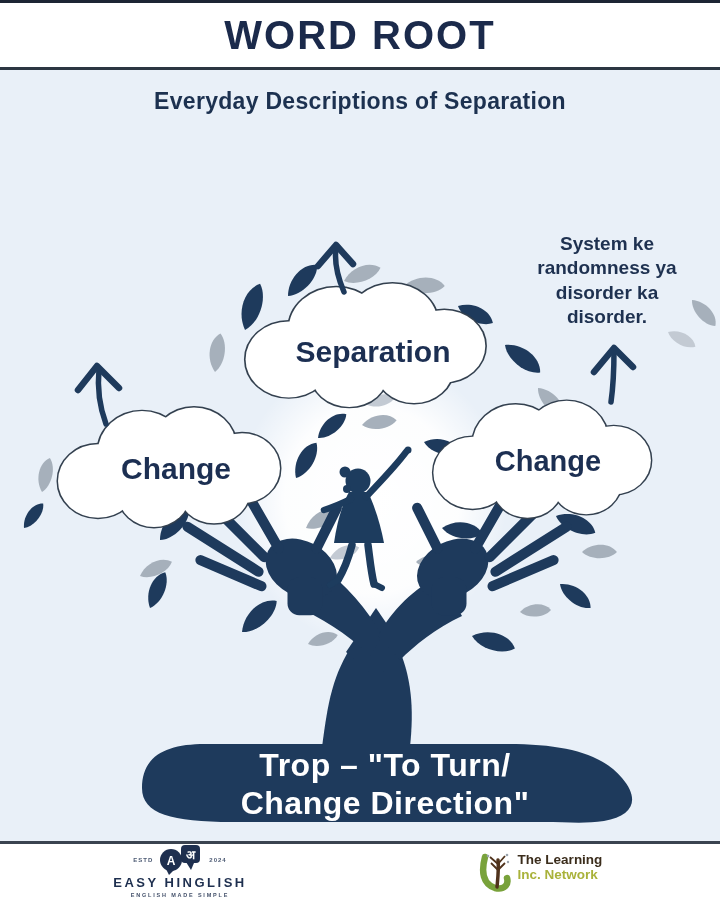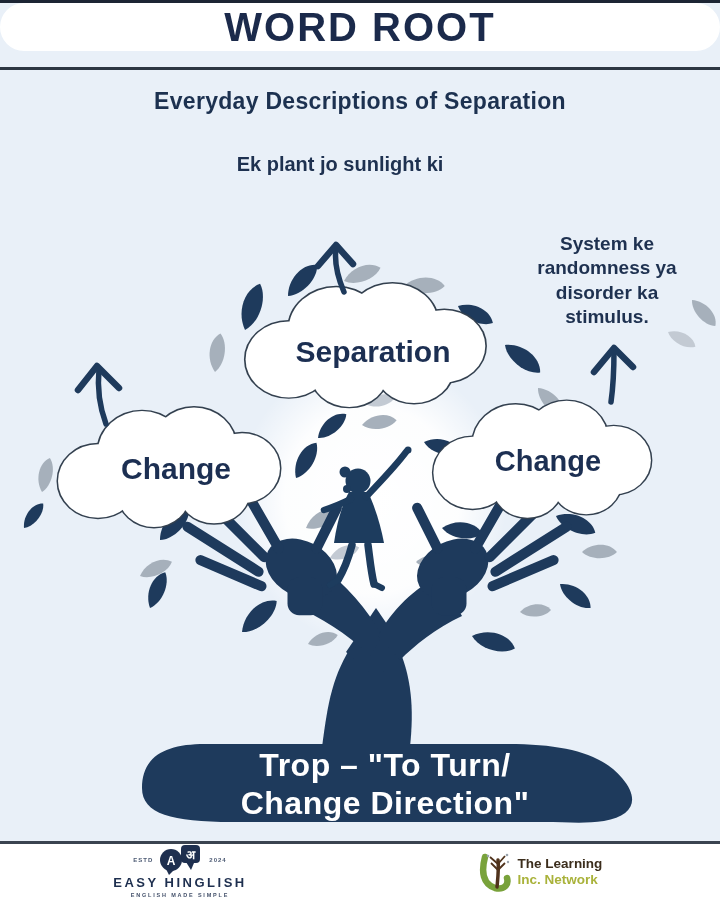--- a/index.html
+++ b/index.html
@@ -3,22 +3,22 @@
 <meta charset="utf-8">
 <style>
   html,body{margin:0;padding:0;background:#cfd8e2;}
   .page{
     position:relative;width:720px;height:899px;margin:0 auto;
     background:#e9f0f8;overflow:hidden;
     font-family:"Liberation Sans", sans-serif;color:#1b2b4c;
   }
   .top-line{position:absolute;top:0;left:0;right:0;height:3px;background:#1c2534;}
   .header{
-    position:absolute;top:3px;left:0;right:0;height:48px;background:#ffffff;
-    display:flex;align-items:center;justify-content:center;border-radius:28px;
+    position:absolute;top:3px;left:0;right:0;height:64px;background:#ffffff;
+    display:flex;align-items:center;justify-content:center;
   }
   .header h1{
     margin:0;font-size:40px;font-weight:800;letter-spacing:2px;color:#1b2a4b;
   }
   .header-divider{position:absolute;top:67px;left:0;right:0;height:3px;background:#2c3642;}
   .subtitle{
     position:absolute;top:88px;left:0;right:0;text-align:center;
     font-size:23px;font-weight:700;color:#1c3150;letter-spacing:0.3px;
   }
   .svg-layer{position:absolute;inset:0;}
@@ -46,21 +46,21 @@
   }
   .footer-left{flex:1;display:flex;justify-content:center;}
   .footer-center{flex:1.2;display:flex;justify-content:center;}
   .footer-right{flex:1;display:flex;justify-content:center;}
   .brand{display:flex;flex-direction:column;align-items:center;line-height:1.1;}
   .brand-row{display:flex;align-items:center;gap:5px;}
   .brand-estd,.brand-year{font-size:6px;letter-spacing:1px;color:#4a5872;font-weight:700;}
   .brand-name{font-size:13px;font-weight:800;letter-spacing:2.5px;color:#1e2f4f;margin-top:1px;}
   .brand-tagline{font-size:5.5px;letter-spacing:1.8px;color:#43506a;font-weight:700;margin-top:2px;}
   .website{font-size:24px;font-weight:800;color:#1b2b4c;letter-spacing:0.4px;}
-  .partner{display:flex;align-items:center;gap:6px;}
+  .partner{display:flex;gap:6px;}
   .partner-text{display:flex;flex-direction:column;line-height:1.15;}
   .partner-l1{font-size:13.5px;font-weight:800;color:#3b2d1c;}
   .partner-l2{font-size:13.5px;font-weight:800;color:#a9b23a;}
 </style>
 </head>
 <body>
 
 <div class="page">
 
   <div class="top-line"></div>
@@ -189,29 +189,28 @@
       <path d="M344,292 C338,278 334,263 336,248" stroke-width="5.5"></path>
       <path d="M318,266 L336,245 L353,264" stroke-width="6.5"></path>
       <path d="M106,424 C100,408 97,390 99,369" stroke-width="5.5"></path>
       <path d="M78,390 L97,366 L119,388" stroke-width="6.5"></path>
       <path d="M611,402 C613,388 614,372 614,350" stroke-width="5.5"></path>
       <path d="M594,372 L614,348 L633,367" stroke-width="6.5"></path>
     </g>
   </svg>
 
   <div class="desc desc-top">
-    <span>Ek plant jo sunlight ki</span>
   </div>
 
 
   <div class="desc desc-right">
     <span>System ke</span>
     <span>randomness ya</span>
     <span>disorder ka</span>
-    <span>stimulus.</span>
+    <span>disorder.</span>
   </div>
 
   <div class="cloud-label cl-tropism">Change</div>
   <div class="cloud-label cl-heliotrope">Separation</div>
   <div class="cloud-label cl-entropy">Change</div>
 
   <div class="root-text">
     <span>Trop – "To Turn/</span>
     <span>Change Direction"</span>
   </div>

